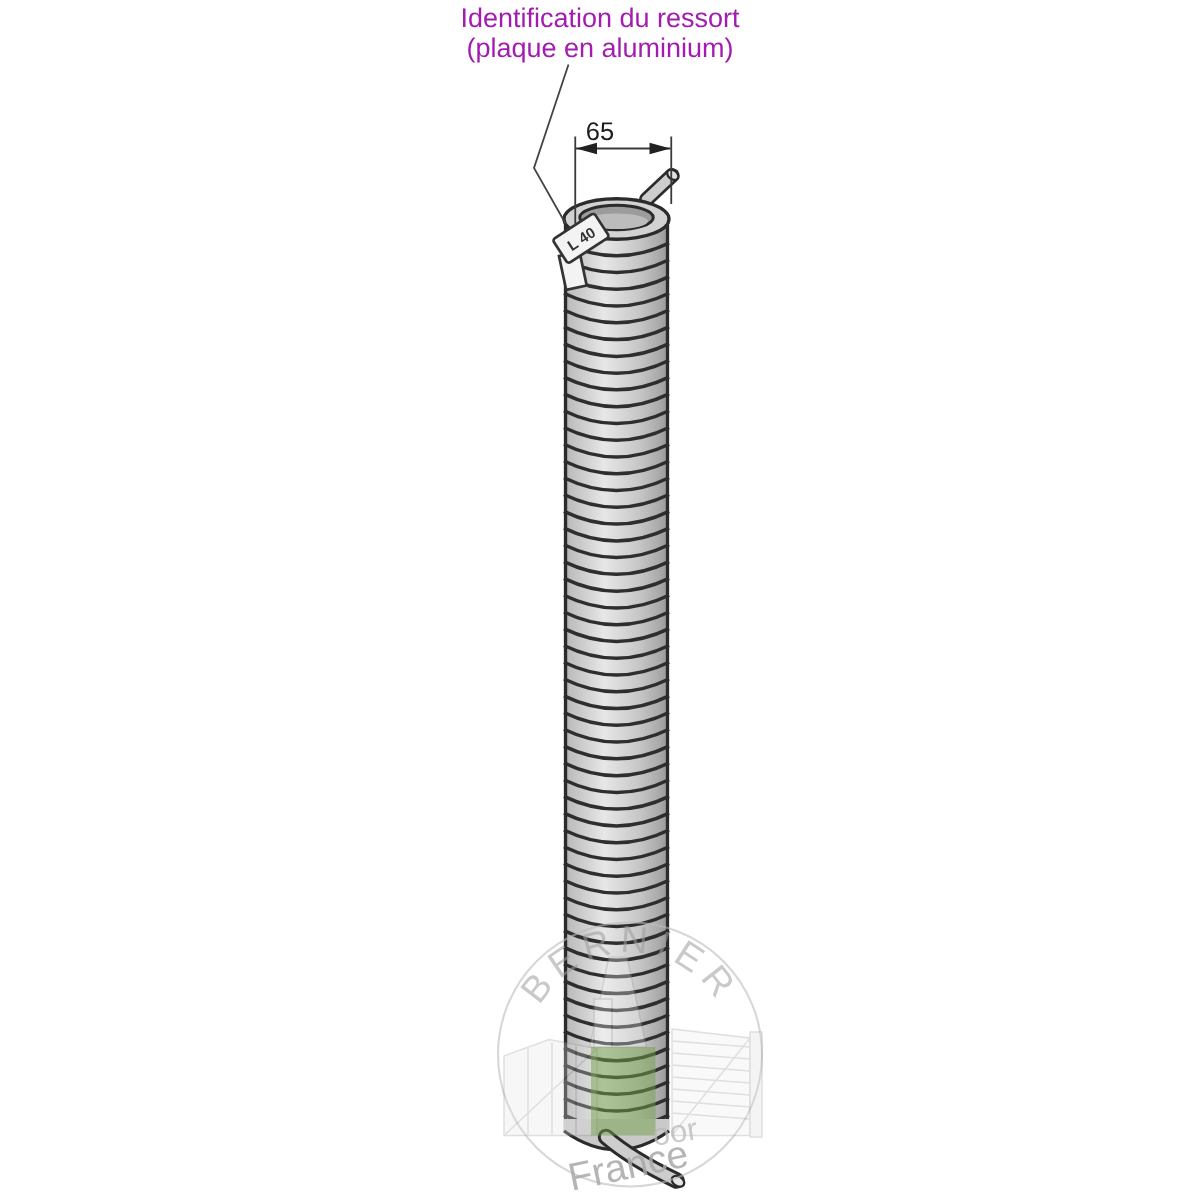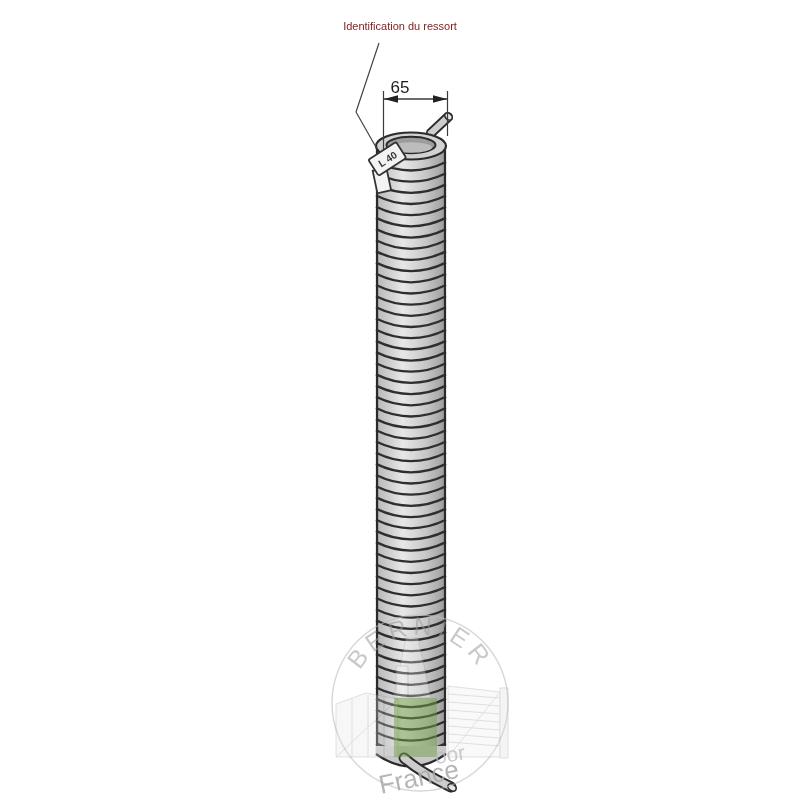--- a/index.html
+++ b/index.html
@@ -1,31 +1,32 @@
 <!DOCTYPE html>
 <html><head>
 <meta charset="utf-8">
 <style>
   html,body{margin:0;padding:0;background:#ffffff;}
   .canvas{position:relative;width:800px;height:800px;background:#ffffff;overflow:hidden;
           font-family:"Liberation Sans", sans-serif;}
-  .caption{position:absolute;top:16px;left:250px;width:300px;text-align:center;
-           color:#7f1d1d;font-size:11px;line-height:20px;}
+  .caption{position:absolute;top:2px;left:250px;width:300px;text-align:center;
+           color:#a21caf;font-size:18px;line-height:20px;}
   .caption div{white-space:nowrap;}
   svg{position:absolute;top:0;left:0;}
   svg text{font-family:"Liberation Sans", sans-serif;}
   .coil-arcs path{fill:none;stroke:#2e2e2e;stroke-width:2.3;}
 </style>
 </head>
 <body>
 
 <div class="canvas">
 
   <div class="caption">
     <div>Identification du ressort</div>
+    <div>(plaque en aluminium)</div>
   </div>
 
   <svg width="800" height="800" viewBox="0 0 800 800">
     <defs>
       <linearGradient id="bodyGrad" x1="0" y1="0" x2="1" y2="0">
         <stop offset="0" stop-color="#939393"></stop>
         <stop offset="0.05" stop-color="#bdbdbd"></stop>
         <stop offset="0.22" stop-color="#d2d2d2"></stop>
         <stop offset="0.38" stop-color="#e7e7e7"></stop>
         <stop offset="0.52" stop-color="#dadada"></stop>

